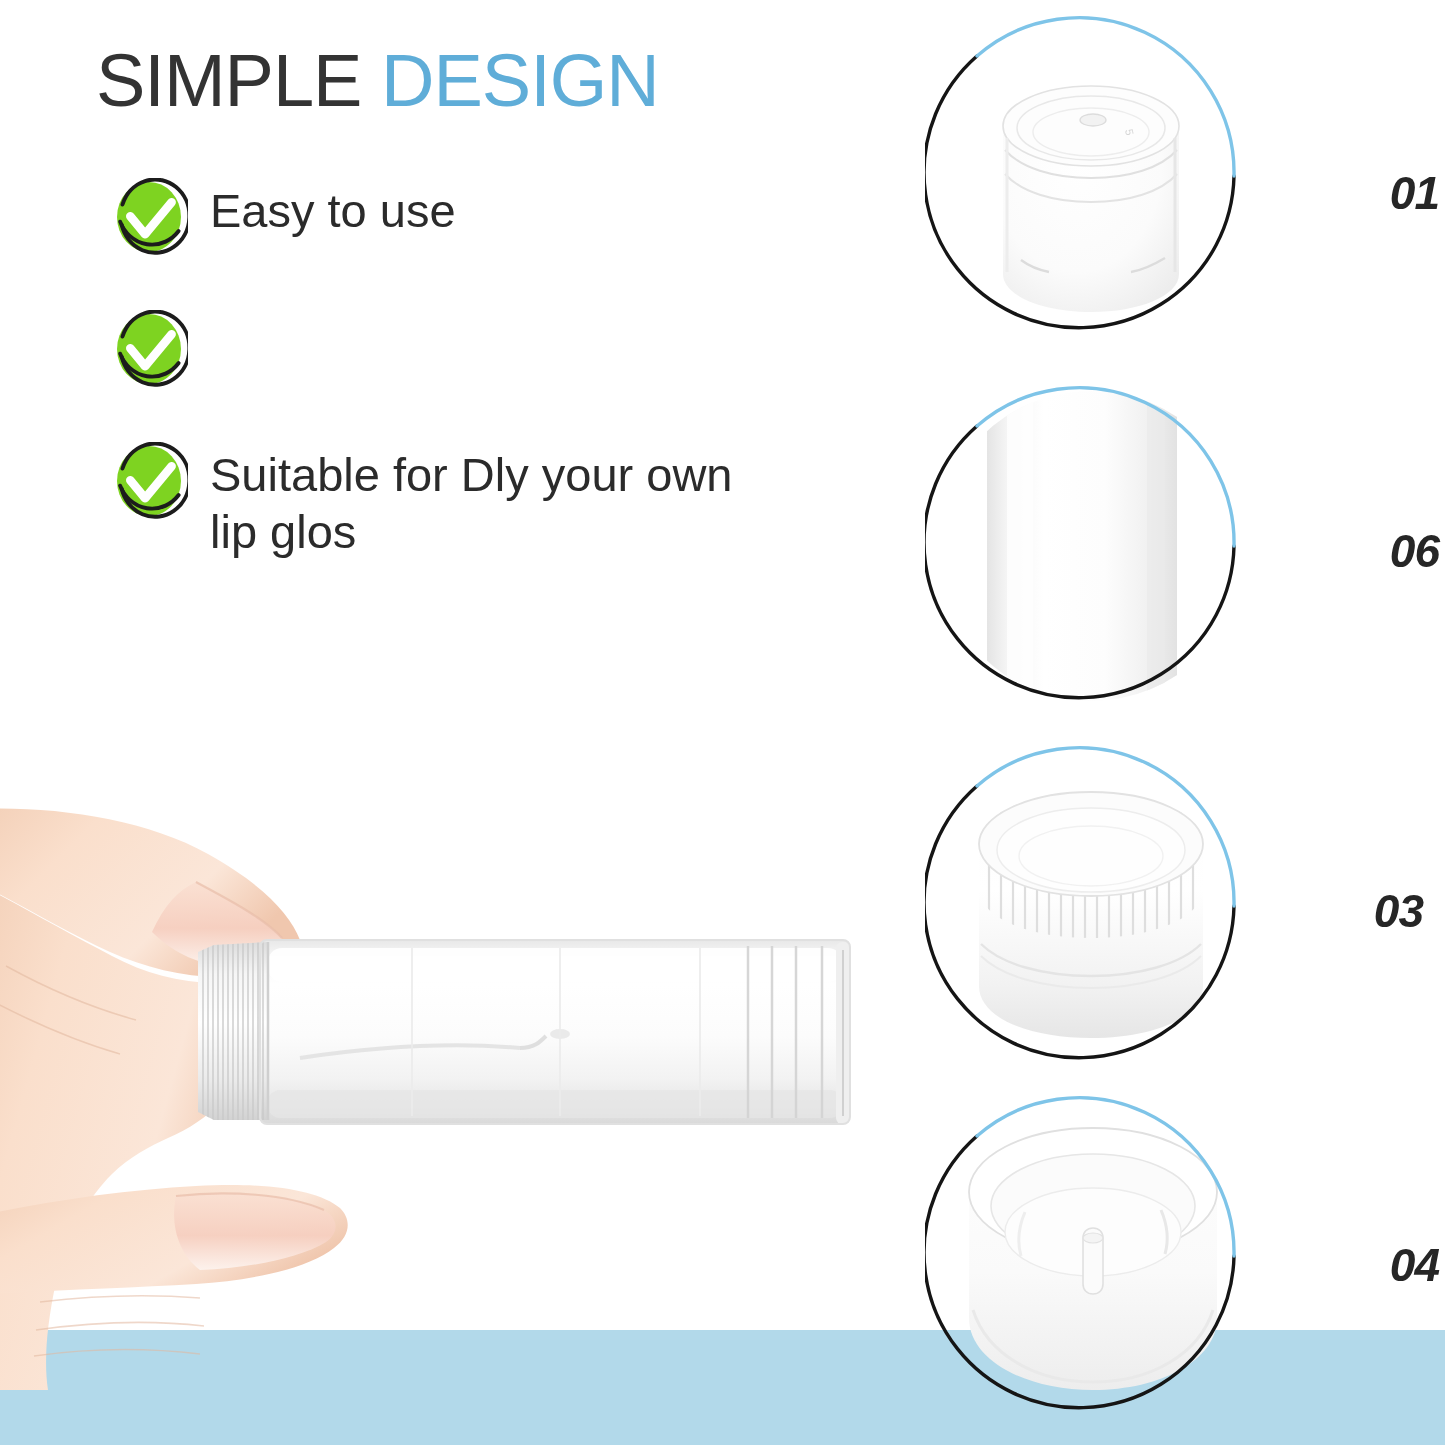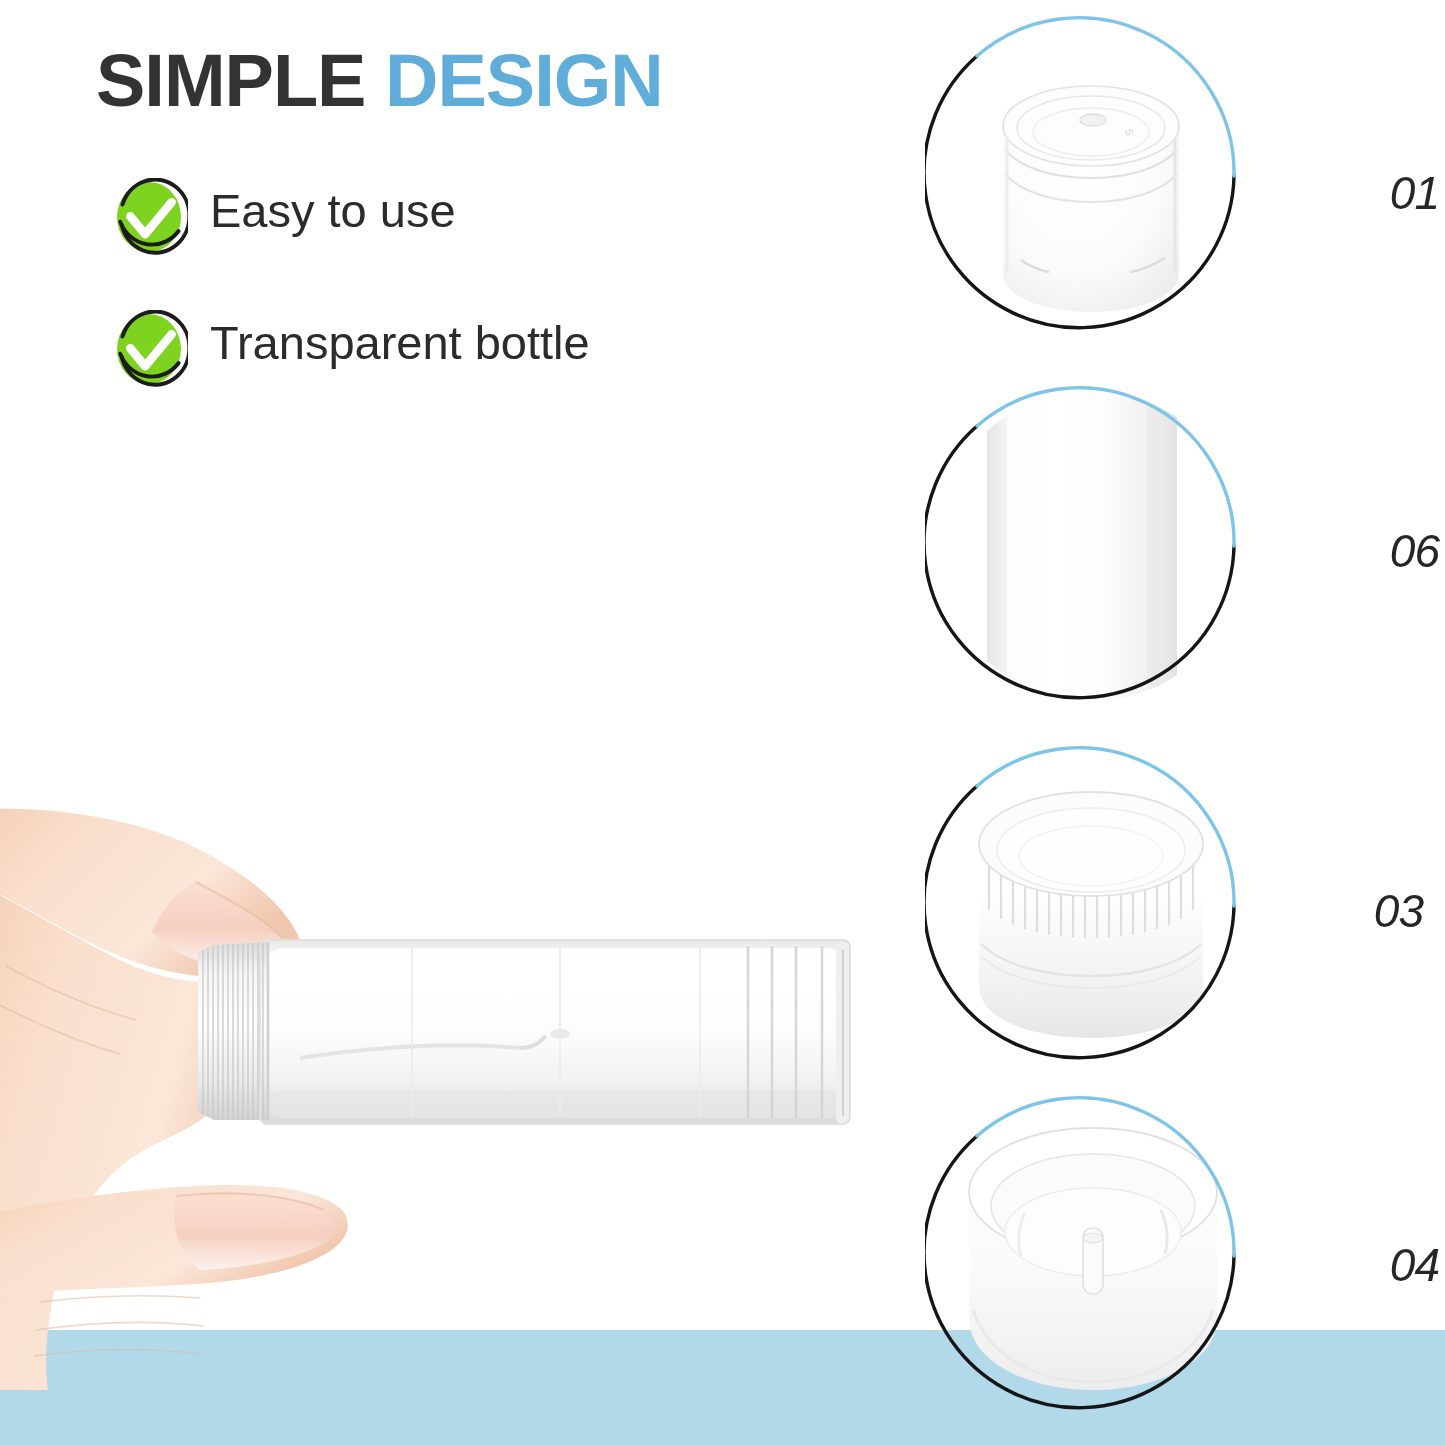--- a/index.html
+++ b/index.html
@@ -29,21 +29,21 @@
     height: 115px;
     background: #b2d9ea;
   }
 
   
   .title {
     position: absolute;
     left: 96px;
     top: 44px;
     font-size: 74px;
-    font-weight: bold;
+    font-weight: normal;
     letter-spacing: -1px;
     line-height: 1;
     white-space: nowrap;
   }
   .title-word-1 { color: #333333; }
   .title-word-2 { color: #5fadd8; }
 
   
   .feature-list {
     position: absolute;
@@ -100,21 +100,21 @@
   .callout svg { display: block; width: 380px; height: 360px; }
 
   .callout-1 { left: 20px; top: 8px; }
   .callout-2 { left: 20px; top: 378px; }
   .callout-3 { left: 20px; top: 738px; }
   .callout-4 { left: 20px; top: 1088px; }
 
   .callout-number {
     position: absolute;
     font-size: 46px;
-    font-weight: normal;
+    font-weight: bold;
     font-style: italic;
     color: #262626;
     letter-spacing: -1px;
     right: 8px;
     line-height: 1;
     text-shadow: 1px 1px 0 rgba(255,255,255,0.55);
   }
   .n1 { top: 170px; right: 6px; }
   .n2 { top: 528px; right: 6px; }
   .n3 { top: 888px; right: 22px; }
@@ -151,24 +151,36 @@
       <span class="check-icon">
         <svg viewBox="0 0 100 100">
           <ellipse cx="50" cy="50" rx="41" ry="45" fill="#7ed321"></ellipse>
           <path d="M 16 34 A 44 47 0 1 1 15 60" fill="none" stroke="#1c1c1c" stroke-width="5" stroke-linecap="round"></path>
           <path d="M 13 56 A 44 47 0 0 0 88 68" fill="none" stroke="#1c1c1c" stroke-width="5" stroke-linecap="round"></path>
           <path d="M 26 49 L 45 72 L 79 31" fill="none" stroke="#ffffff" stroke-width="11" stroke-linejoin="round" stroke-linecap="round"></path>
           <path d="M 26 49 L 45 72 L 79 31" fill="none" stroke="#1c1c1c" stroke-width="3" stroke-linejoin="round" stroke-linecap="round" opacity="0.85"></path>
           <path d="M 26 49 L 45 72 L 79 31" fill="none" stroke="#ffffff" stroke-width="8" stroke-linejoin="round" stroke-linecap="round"></path>
         </svg>
       </span>
-      <span class="feature-label">Transparent bottle</span>
-    </div>
-
-
+    </div>
+
+
+    <div class="feature-item">
+      <span class="check-icon">
+        <svg viewBox="0 0 100 100">
+          <ellipse cx="50" cy="50" rx="41" ry="45" fill="#7ed321"></ellipse>
+          <path d="M 16 34 A 44 47 0 1 1 15 60" fill="none" stroke="#1c1c1c" stroke-width="5" stroke-linecap="round"></path>
+          <path d="M 13 56 A 44 47 0 0 0 88 68" fill="none" stroke="#1c1c1c" stroke-width="5" stroke-linecap="round"></path>
+          <path d="M 26 49 L 45 72 L 79 31" fill="none" stroke="#ffffff" stroke-width="11" stroke-linejoin="round" stroke-linecap="round"></path>
+          <path d="M 26 49 L 45 72 L 79 31" fill="none" stroke="#1c1c1c" stroke-width="3" stroke-linejoin="round" stroke-linecap="round" opacity="0.85"></path>
+          <path d="M 26 49 L 45 72 L 79 31" fill="none" stroke="#ffffff" stroke-width="8" stroke-linejoin="round" stroke-linecap="round"></path>
+        </svg>
+      </span>
+      <span class="feature-label">Suitable for Dly your own lip glos</span>
+    </div>
 
   </div>
 
   <div class="product-photo">
     <svg viewBox="0 0 900 600" xmlns="http://www.w3.org/2000/svg">
       <defs>
         <linearGradient id="skin" x1="0" y1="0" x2="1" y2="0.5">
           <stop offset="0%" stop-color="#f2cdb4"></stop>
           <stop offset="35%" stop-color="#fadfcc"></stop>
           <stop offset="75%" stop-color="#fbe6d8"></stop>

